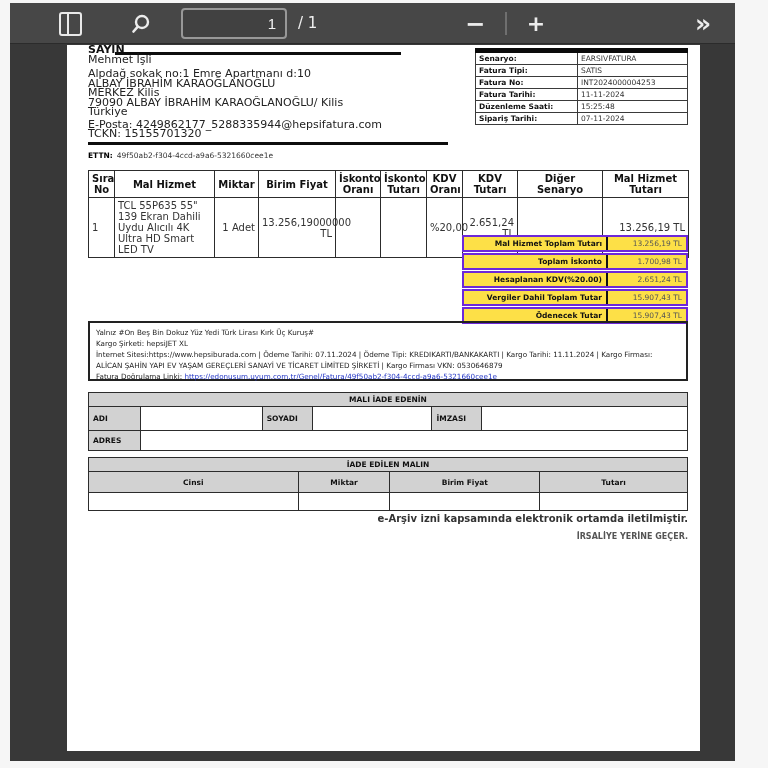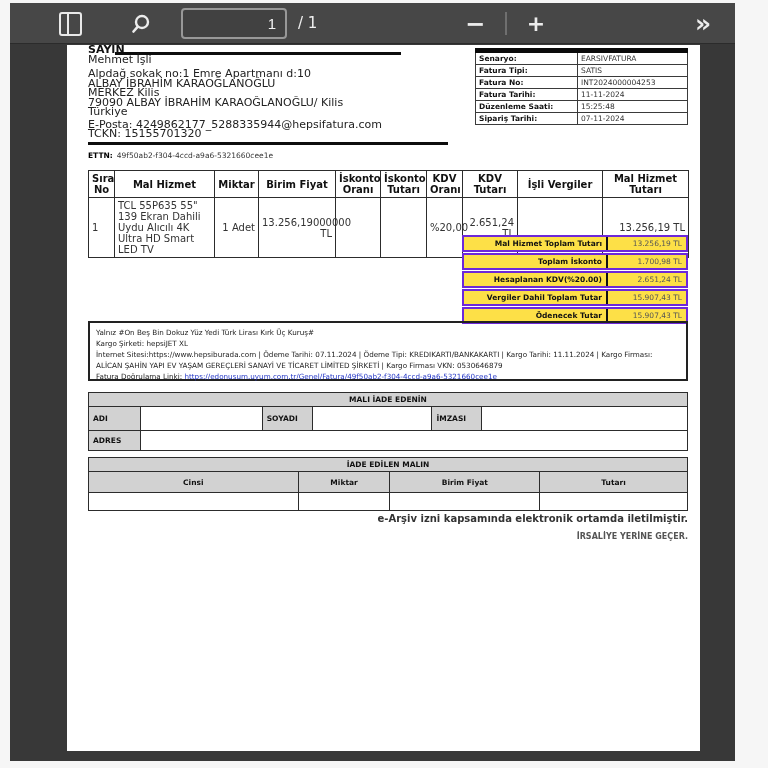--- a/index.html
+++ b/index.html
@@ -169,21 +169,21 @@
       <tbody>
           <tr>
         <th>Sıra No</th>
         <th>Mal Hizmet</th>
         <th>Miktar</th>
         <th>Birim Fiyat</th>
         <th>İskonto Oranı</th>
         <th>İskonto Tutarı</th>
         <th>KDV Oranı</th>
         <th>KDV Tutarı</th>
-        <th>İşli Vergiler</th>
+        <th>Diğer Senaryo</th>
         <th>Mal Hizmet Tutarı</th>
       </tr>
       <tr>
         <td>1</td>
         <td>TCL 55P635 55" 139 Ekran Dahili Uydu Alıcılı 4K Ultra HD Smart LED TV</td>
         <td class="c-right">1 Adet</td>
         <td class="c-right">13.256,19000000 TL</td>
         <td></td>
         <td></td>
         <td class="c-right">%20,00</td>

